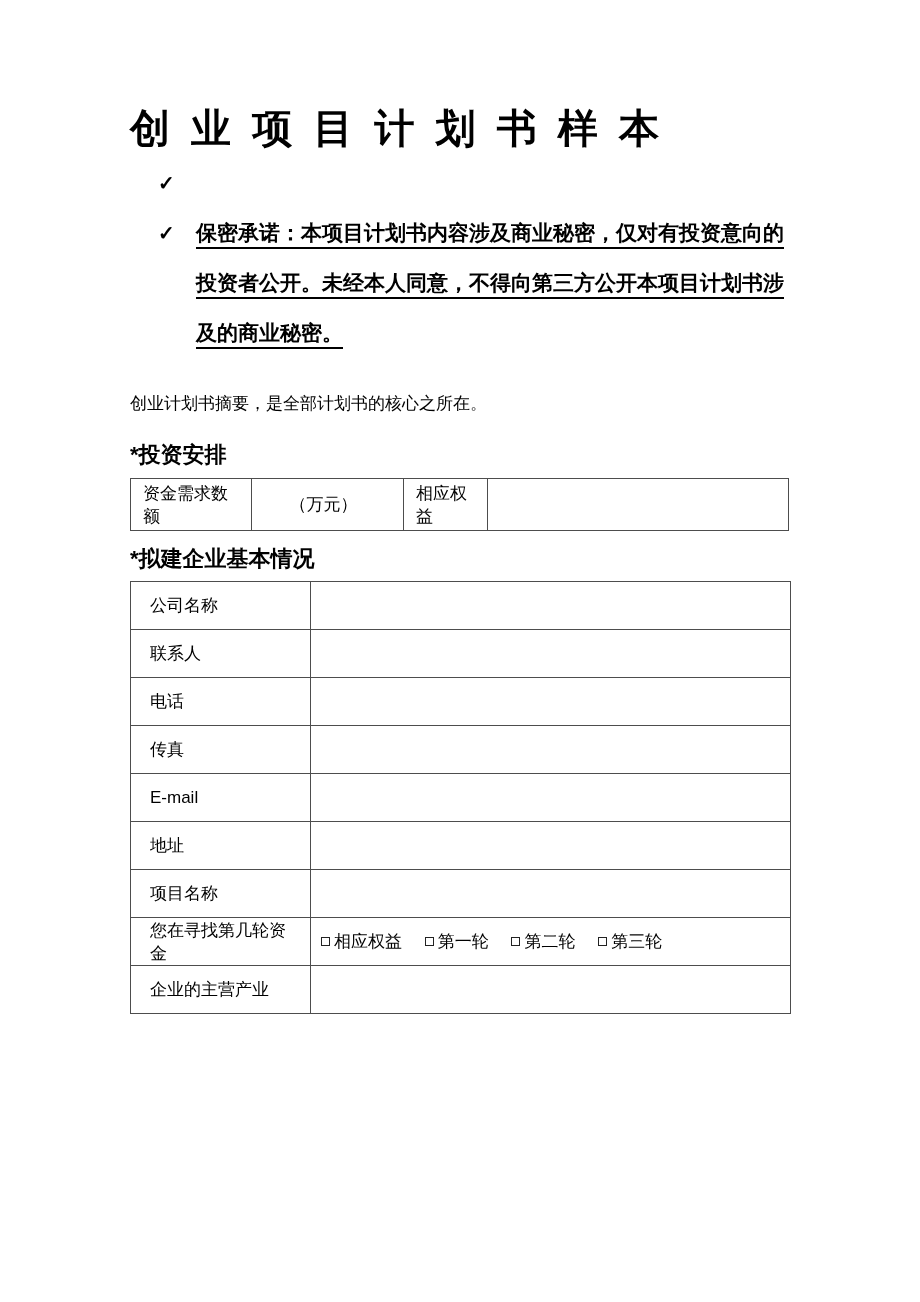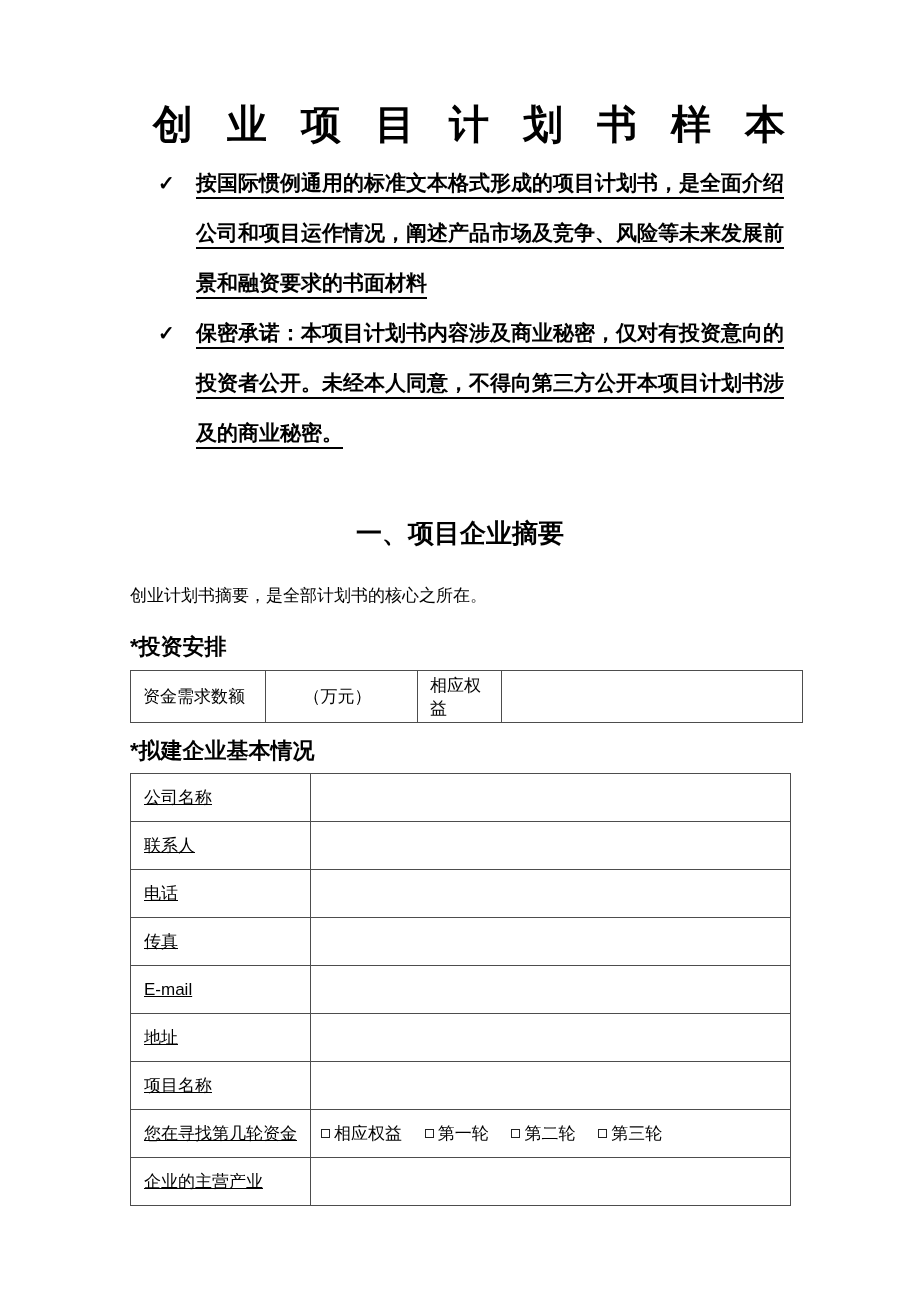--- a/index.html
+++ b/index.html
@@ -7,22 +7,22 @@
   body {
     width: 920px; height: 1302px;
     background: #ffffff; color: #000000;
     font-family: "Liberation Sans", sans-serif;
     overflow: hidden;
   }
   .page { width: 920px; height: 1302px; padding: 98px 130px 0 130px; }
 
   
   .doc-title {
-    margin: 0; text-align: right; white-space: nowrap;
-    font-family: Liberation Mono, monospace;
+    margin: 0; text-align: left; white-space: nowrap;
+    font-family: Liberation Sans, sans-serif;
     font-size: 40px; font-weight: bold; line-height: 60px;
     letter-spacing: 5px;
   }
 
   
   .bullets { margin-top: 0; }
   .bullet { display: flex; padding-left: 28px; }
   .check {
     flex: none; width: 38px;
     font-size: 20px; line-height: 50px; font-weight: bold;
@@ -50,28 +50,28 @@
 
   
   table { border-collapse: collapse; table-layout: fixed; }
   td {
     border: 1px solid #4d4d4d;
     font-size: 17px; vertical-align: middle;
     padding: 0 12px; overflow: hidden;
   }
   .inv-table { width: 658px; margin-top: 12px; }
   .inv-table td { height: 52px; }
-  .inv-c1 { width: 135px; margin-left: 16px; }
+  .inv-c1 { width: 121px; margin-left: 16px; }
   .inv-c2 { width: 152px; text-align: center; padding-right: 20px; }
   .inv-c3 { width: 84px; }
   .inv-c4 { width: 301px; }
 
   .company-table { width: 660px; margin-top: 11px; }
   .company-table td { height: 48px; }
-  .lbl-col { width: 180px; padding-left: 13px; text-decoration: underline; }
+  .lbl-col { width: 180px; padding-left: 19px; }
   .val-col { width: 480px; padding-left: 10px; }
 
   
   .opt { display: inline-block; margin-right: 18px; font-size: 17px; white-space: nowrap; }
   .opt:last-child { margin-right: 8px; }
   .cb {
     display: inline-block; width: 9px; height: 9px;
     border: 1px solid #222222; background: #ffffff;
     margin-right: 4px; vertical-align: 1px;
   }
@@ -79,29 +79,27 @@
 </head>
 <body>
 
 <div class="page">
 
   <h1 class="doc-title">创 业 项 目 计 划 书 样 本</h1>
 
   <div class="bullets">
     <div class="bullet">
       <span class="check">✓</span>
-      <span class="btext">按国际惯例通用的标准文本格式形成的项目计划书，是全面介绍公司和项目运作情况，阐述产品市场及竞争、风险等未来发展前景和融资要求的书面材料</span>
     </div>
     <div class="bullet">
       <span class="check">✓</span>
       <span class="btext">保密承诺：本项目计划书内容涉及商业秘密，仅对有投资意向的投资者公开。未经本人同意，不得向第三方公开本项目计划书涉及的商业秘密。</span>
     </div>
   </div>
 
-  <h2 class="section-heading">一、项目企业摘要</h2>
 
   <p class="intro">创业计划书摘要，是全部计划书的核心之所在。</p>
 
   <p class="field-label">*投资安排</p>
 
   <table class="inv-table">
     <tbody>
         <tr>
       <td class="inv-c1">资金需求数额</td>
       <td class="inv-c2">（万元）</td>

